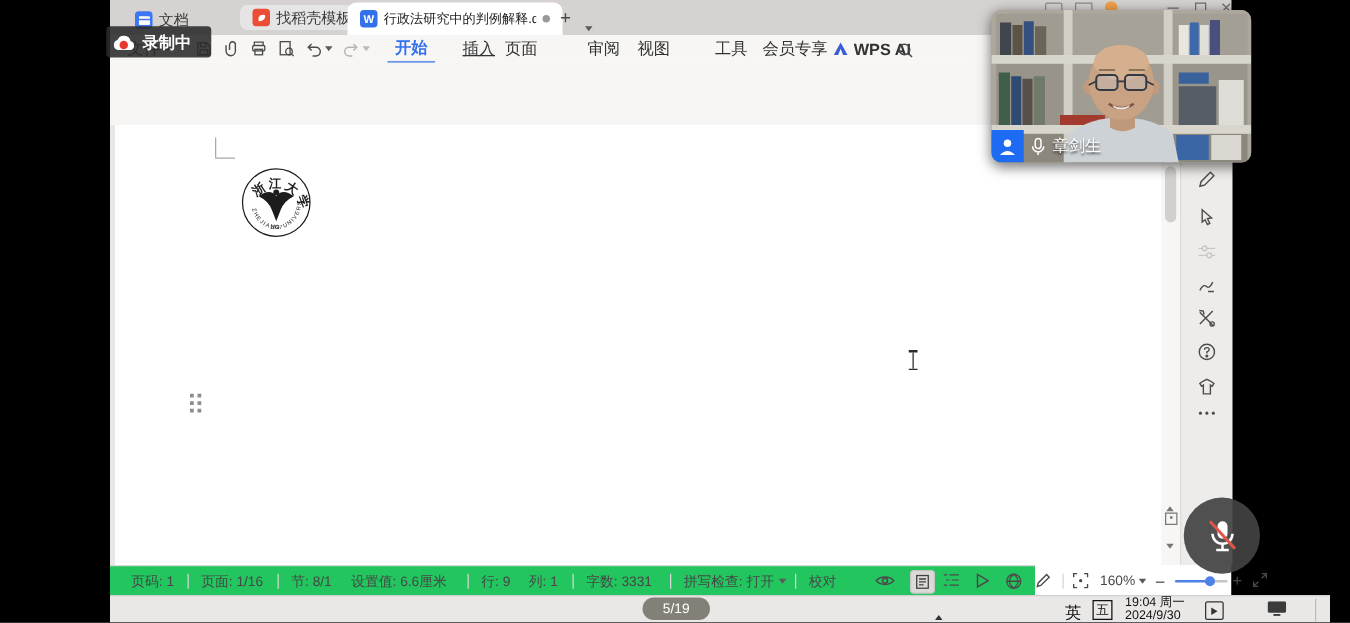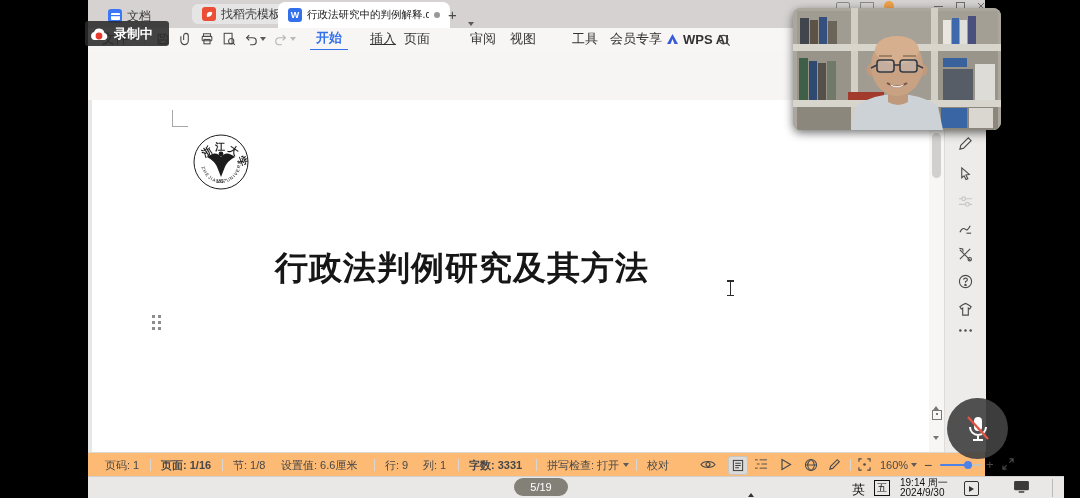--- a/index.html
+++ b/index.html
@@ -24,21 +24,21 @@
   .cd{width:0;height:0;border-left:3px solid transparent;border-right:3px solid transparent;border-top:4px solid #5a5a5a;display:inline-block;}
   .cd.gray{border-top-color:#b3b1af;}
   .combo{background:#fff;border:1px solid #c9c7c5;border-radius:3px;display:flex;align-items:center;justify-content:space-between;padding:0 5px;font-size:12px;color:#333;}
   .disab{opacity:.38;}
   svg{display:block;}
   .lbl{font-size:12px;color:#3a3a3a;}
   #page{left:4px;top:100px;width:837px;height:352px;background:#fff;}
   #doctitle{font-weight:bold;color:#161616;font-size:33px;letter-spacing:1px;text-align:center;}
 
   
-  #statusbar{left:0;top:452px;width:897px;height:24px;background:#fdba74;border-top:1px solid #dbd9d7;font-size:11px;color:#474747;}
+  #statusbar{left:0;top:452px;width:740px;height:24px;background:#22c55e;border-top:1px solid #dbd9d7;font-size:11px;color:#474747;}
   .ssep{width:1px;height:12px;background:#d8d6d4;}
   .sitem{padding:0 1px;}
 
   
   #rightstrip{left:856px;top:100px;width:41px;height:352px;background:#eeecea;border-left:1px solid #dedcda;}
   .vicon{left:13px;width:16px;height:16px;color:#4c4c4c;}
 
   
   #taskbar{left:88px;top:476px;width:976px;height:22px;background:#eae8e7;border-top:1px solid #d2d0cf;}
 
@@ -379,21 +379,20 @@
           </defs>
           <circle cx="29" cy="29" r="27" fill="none" stroke="#1c1c1c" stroke-width="1"></circle>
           <text font-size="10" font-weight="bold" fill="#1c1c1c" letter-spacing="2"><textPath href="#arcT" startOffset="14%">浙江大学</textPath></text>
           <text font-size="4.6" fill="#1c1c1c" letter-spacing="1"><textPath href="#arcB" startOffset="8%">ZHEJIANG UNIVERSITY</textPath></text>
           <path d="M15 24 Q24 17 29 24 Q34 17 43 24 Q35 28 32.5 35 Q29 44 29 44 Q29 44 25.5 35 Q23 28 15 24 Z" fill="#1c1c1c"></path>
           <circle cx="29" cy="21" r="2.4" fill="#1c1c1c"></circle>
           <text x="29" y="50" font-size="4.5" fill="#1c1c1c" text-anchor="middle">1897</text>
         </svg>
       </div>
 
-      <div class="abs nw" id="doctitle" style="left:0;top:146px;width:740px;">行政法判例研究及其方法</div>
 
       <div class="abs" style="left:635px;top:180px;">
         <div style="width:7px;height:1.5px;background:#2b2b2b;"></div>
         <div style="width:1.5px;height:13px;background:#2b2b2b;margin:0 auto;"></div>
         <div style="width:7px;height:1.5px;background:#2b2b2b;"></div>
       </div>
 
       <div class="abs" style="left:60px;top:215px;display:grid;grid-template-columns:3px 3px;gap:3px;">
         <i style="width:3px;height:3px;background:#8d8d8d;"></i>
           <i style="width:3px;height:3px;background:#8d8d8d;"></i>
@@ -461,29 +460,29 @@
             <circle cx="2.5" cy="2.5" r="1.3" fill="#4c4c4c"></circle>
             <circle cx="8" cy="2.5" r="1.3" fill="#4c4c4c"></circle>
             <circle cx="13.5" cy="2.5" r="1.3" fill="#4c4c4c"></circle>
           </svg>
       </div>
     </div>
 
     <div class="abs flex" id="statusbar">
       <div class="abs sitem" style="left:16px;">页码: 1</div>
       <div class="abs ssep" style="left:62px;top:6px;"></div>
-      <div class="abs sitem" style="left:72px;font-weight:bold;">页面: 1/16</div>
+      <div class="abs sitem" style="left:72px;">页面: 1/16</div>
       <div class="abs ssep" style="left:134px;top:6px;"></div>
-      <div class="abs sitem" style="left:144px;">节: 1/8</div>
+      <div class="abs sitem" style="left:144px;">节: 8/1</div>
       <div class="abs sitem" style="left:192px;">设置值: 6.6厘米</div>
       <div class="abs ssep" style="left:286px;top:6px;"></div>
       <div class="abs sitem" style="left:296px;">行: 9</div>
       <div class="abs sitem" style="left:334px;">列: 1</div>
       <div class="abs ssep" style="left:370px;top:6px;"></div>
-      <div class="abs sitem" style="left:380px;font-weight:bold;">字数: 3331</div>
+      <div class="abs sitem" style="left:380px;">字数: 3331</div>
       <div class="abs ssep" style="left:448px;top:6px;"></div>
       <div class="abs flex sitem" style="left:458px;gap:4px;">
         <span>拼写检查: 打开</span>
           <i class="cd"></i>
       </div>
       <div class="abs ssep" style="left:548px;top:6px;"></div>
       <div class="abs sitem" style="left:558px;">校对</div>
 
       <div class="abs" style="left:612px;top:5px;">
         <svg width="16" height="13" viewBox="0 0 16 13" fill="none" stroke="#4a4a4a" stroke-width="1.2">
@@ -543,21 +542,21 @@
     </div>
   </div>
 
   <div class="abs" id="taskbar">
 
     <div class="abs" style="left:660px;top:6px;"><i class="cd" style="transform:rotate(180deg);border-top-color:#333;"></i></div>
 
     <div class="abs" style="left:764px;top:4px;font-size:13px;color:#111;">英</div>
     <div class="abs" style="left:786px;top:3px;width:14px;height:14px;border:1.3px solid #111;font-size:10px;color:#111;display:flex;align-items:center;justify-content:center;">五</div>
     <div class="abs" style="left:812px;top:1px;font-size:10px;color:#111;line-height:10px;text-align:left;">
-      <div>19:14 周一</div>
+      <div>19:04 周一</div>
       <div>2024/9/30</div>
     </div>
     <div class="abs" style="left:876px;top:4px;width:13px;height:13px;border:1.2px solid #333;border-radius:2px;display:flex;align-items:center;justify-content:center;">
       <i style="width:0;height:0;border-top:3px solid transparent;border-bottom:3px solid transparent;border-left:5px solid #333;display:block;"></i>
     </div>
     <div class="abs" style="left:926px;top:4px;">
       <svg width="15" height="13" viewBox="0 0 16 14">
           <rect x="0" y="0" width="16" height="10" rx="1.5" fill="#3b3b3b"></rect>
           <rect x="5" y="11" width="6" height="1.6" fill="#3b3b3b"></rect>
         </svg>
@@ -617,20 +616,33 @@
         <ellipse cx="130" cy="62" rx="4.5" ry="6" fill="#c09a7c"></ellipse>
       <ellipse cx="104" cy="58" rx="26" ry="30" fill="#c9a183"></ellipse>
       <ellipse cx="104" cy="42" rx="22" ry="14" fill="#d5af8e"></ellipse>
       <path d="M86 48 h13 M110 48 h13" stroke="#8a7458" stroke-width="1.5" fill="none"></path>
       <rect x="84" y="52" width="17" height="12" rx="3" fill="rgba(190,205,220,.3)" stroke="#333a44" stroke-width="1.6"></rect>
       <rect x="107" y="52" width="17" height="12" rx="3" fill="rgba(190,205,220,.3)" stroke="#333a44" stroke-width="1.6"></rect>
       <path d="M101 57 h6 M84 57 l-6 3 M124 57 l6 3" stroke="#333a44" stroke-width="1.4" fill="none"></path>
       <path d="M94 75 Q104 82 114 75" stroke="#7a5340" stroke-width="2" fill="none"></path>
       <path d="M97 76 q7 4 14 0 l-1 2 q-6 3 -12 0z" fill="#ece7e0"></path>
     </svg>
+    <div id="camname">
+      <div style="width:26px;height:26px;background:#1d6bf2;display:flex;align-items:center;justify-content:center;">
+        <svg width="14" height="14" viewBox="0 0 14 14">
+            <circle cx="7" cy="4.6" r="3" fill="#fff"></circle>
+            <path d="M1 14 Q7 7.5 13 14z" fill="#fff"></path>
+          </svg>
+      </div>
+      <svg width="11" height="15" viewBox="0 0 11 15">
+        <rect x="3.2" y="0.8" width="4.6" height="8" rx="2.3" fill="none" stroke="#fff" stroke-width="1.2"></rect>
+        <path d="M1 7 a4.5 4.5 0 0 0 9 0 M5.5 11.5 v2.5" fill="none" stroke="#fff" stroke-width="1.2"></path>
+      </svg>
+      <span>章剑生</span>
+    </div>
   </div>
 
   <div class="abs" id="micmute">
     <svg width="26" height="30" viewBox="0 0 26 30">
       <rect x="9" y="3" width="8" height="14" rx="4" fill="#fff"></rect>
       <path d="M5 13 a8 8 0 0 0 16 0 M13 21 v4 M8 26 h10" fill="none" stroke="#fff" stroke-width="2"></path>
       <path d="M3 3 L23 25" stroke="#e05548" stroke-width="2.4"></path>
     </svg>
   </div>
 

